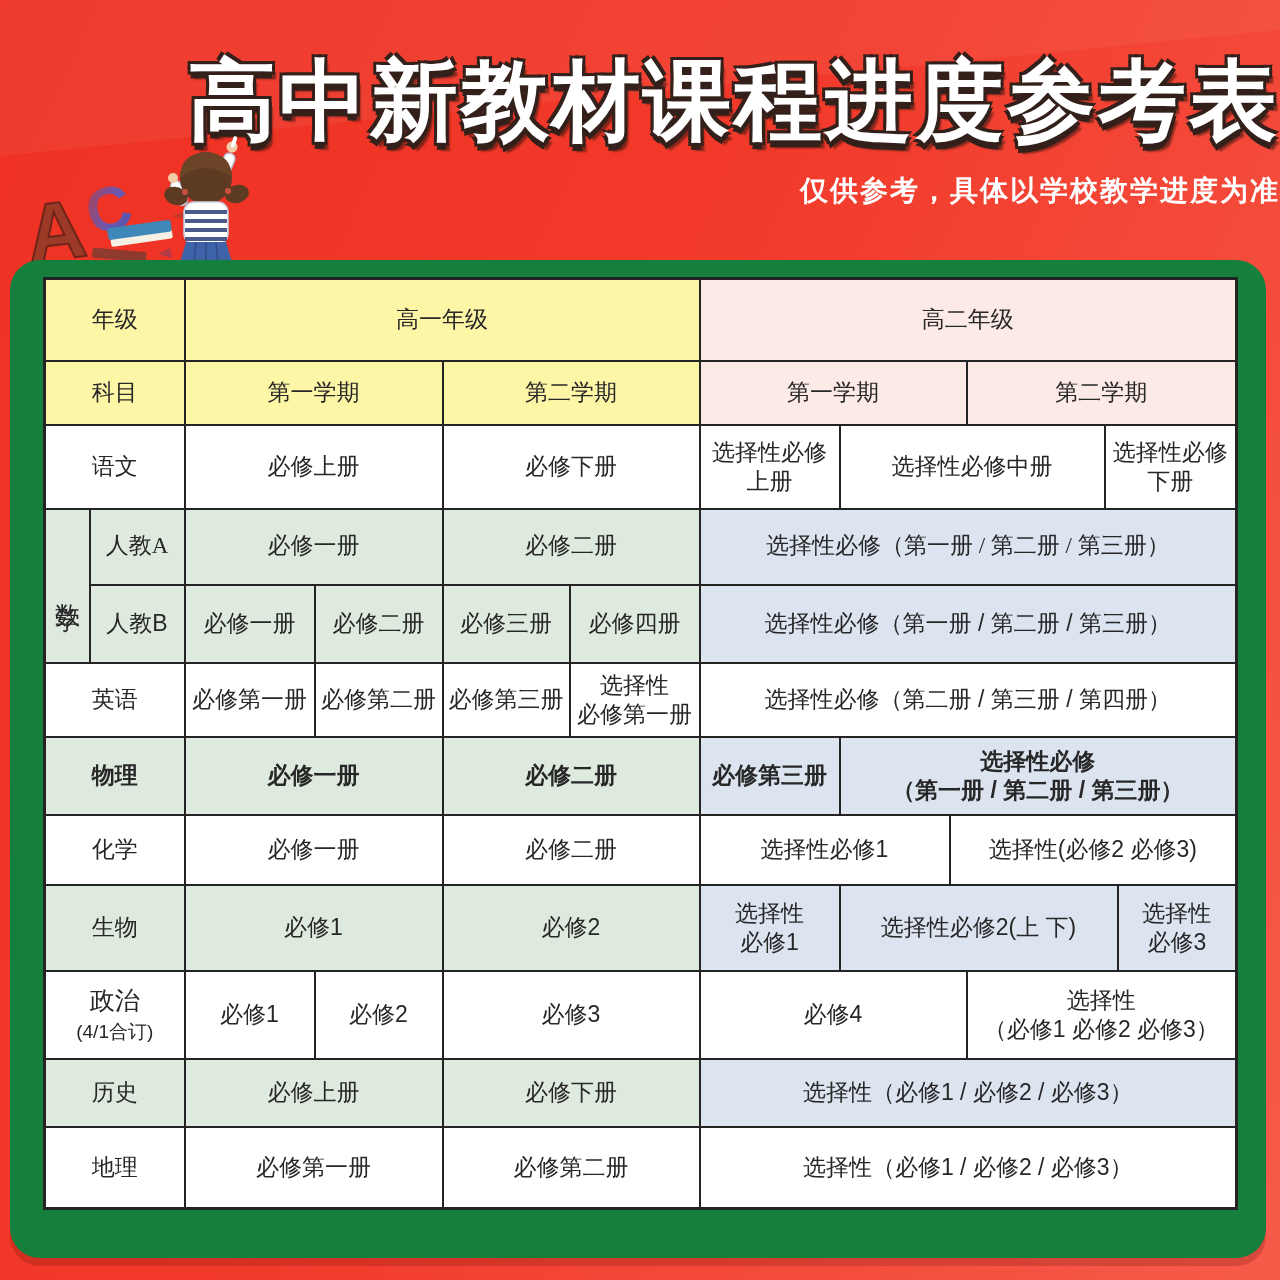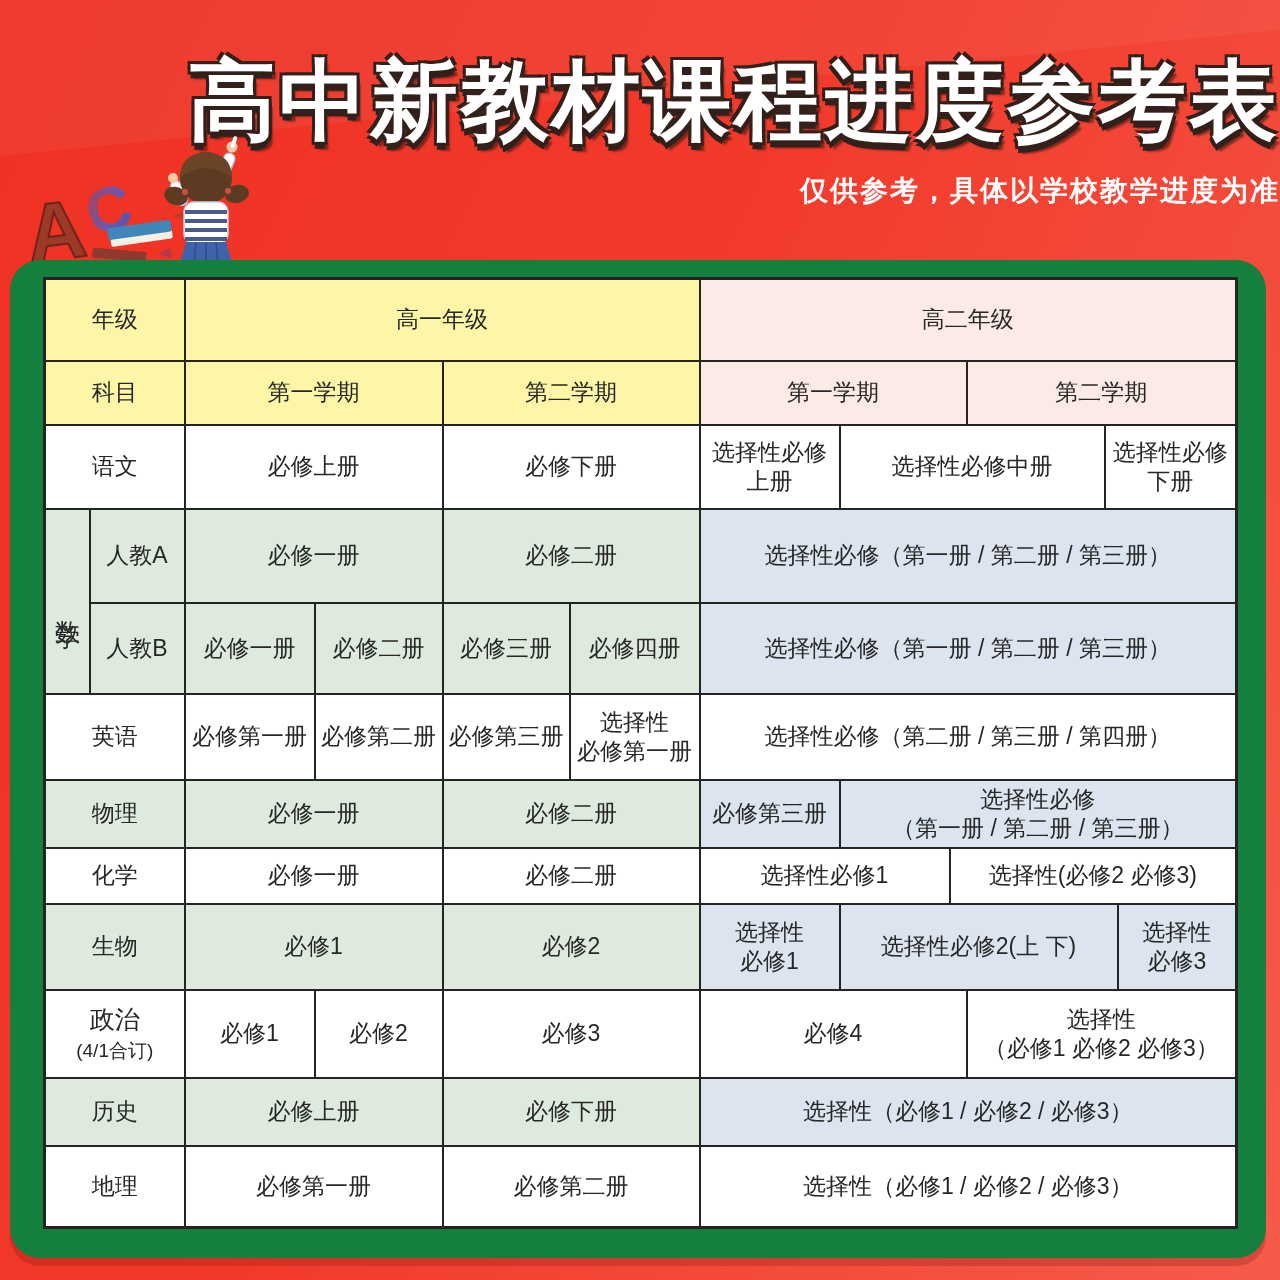--- a/index.html
+++ b/index.html
@@ -52,22 +52,22 @@
     overflow:hidden;
   }
   table.schedule{border:3px solid var(--border-dark);}
   .hdr{font-size:27px;}
   .sub-label{font-size:25px;}
   .yellow{background:var(--header-yellow);}
   .pink{background:var(--header-pink);margin-top:25px;}
   .green{background:var(--cell-green);}
   .blue{background:var(--cell-blue);}
   .white{background:var(--cell-white);}
-  .r1{height:82px;} .r2{height:64px;} .r3{height:84px;} .r4{height:94px;}
-  .r5{height:91px;} .r6{height:86px;} .r7{height:68px;} .r8{height:56px;}
+  .r1{height:82px;} .r2{height:64px;} .r3{height:84px;} .r4{height:76px;font-family:Liberation Serif, serif;}
+  .r5{height:78px;} .r6{height:74px;} .r7{height:78px;font-weight:bold;} .r8{height:70px;}
   .r9{height:86px;} .r10{height:88px;} .r11{height:68px;} .r12{height:82px;}
   .vtext{writing-mode:vertical-rl;text-orientation:upright;letter-spacing:4px;font-size:25px;}
   .small{font-size:19px;}
 </style>
 </head>
 <body>
 
 <div class="light-band"></div>
 
 <h1 class="main-title">高中新教材课程进度参考表</h1>

